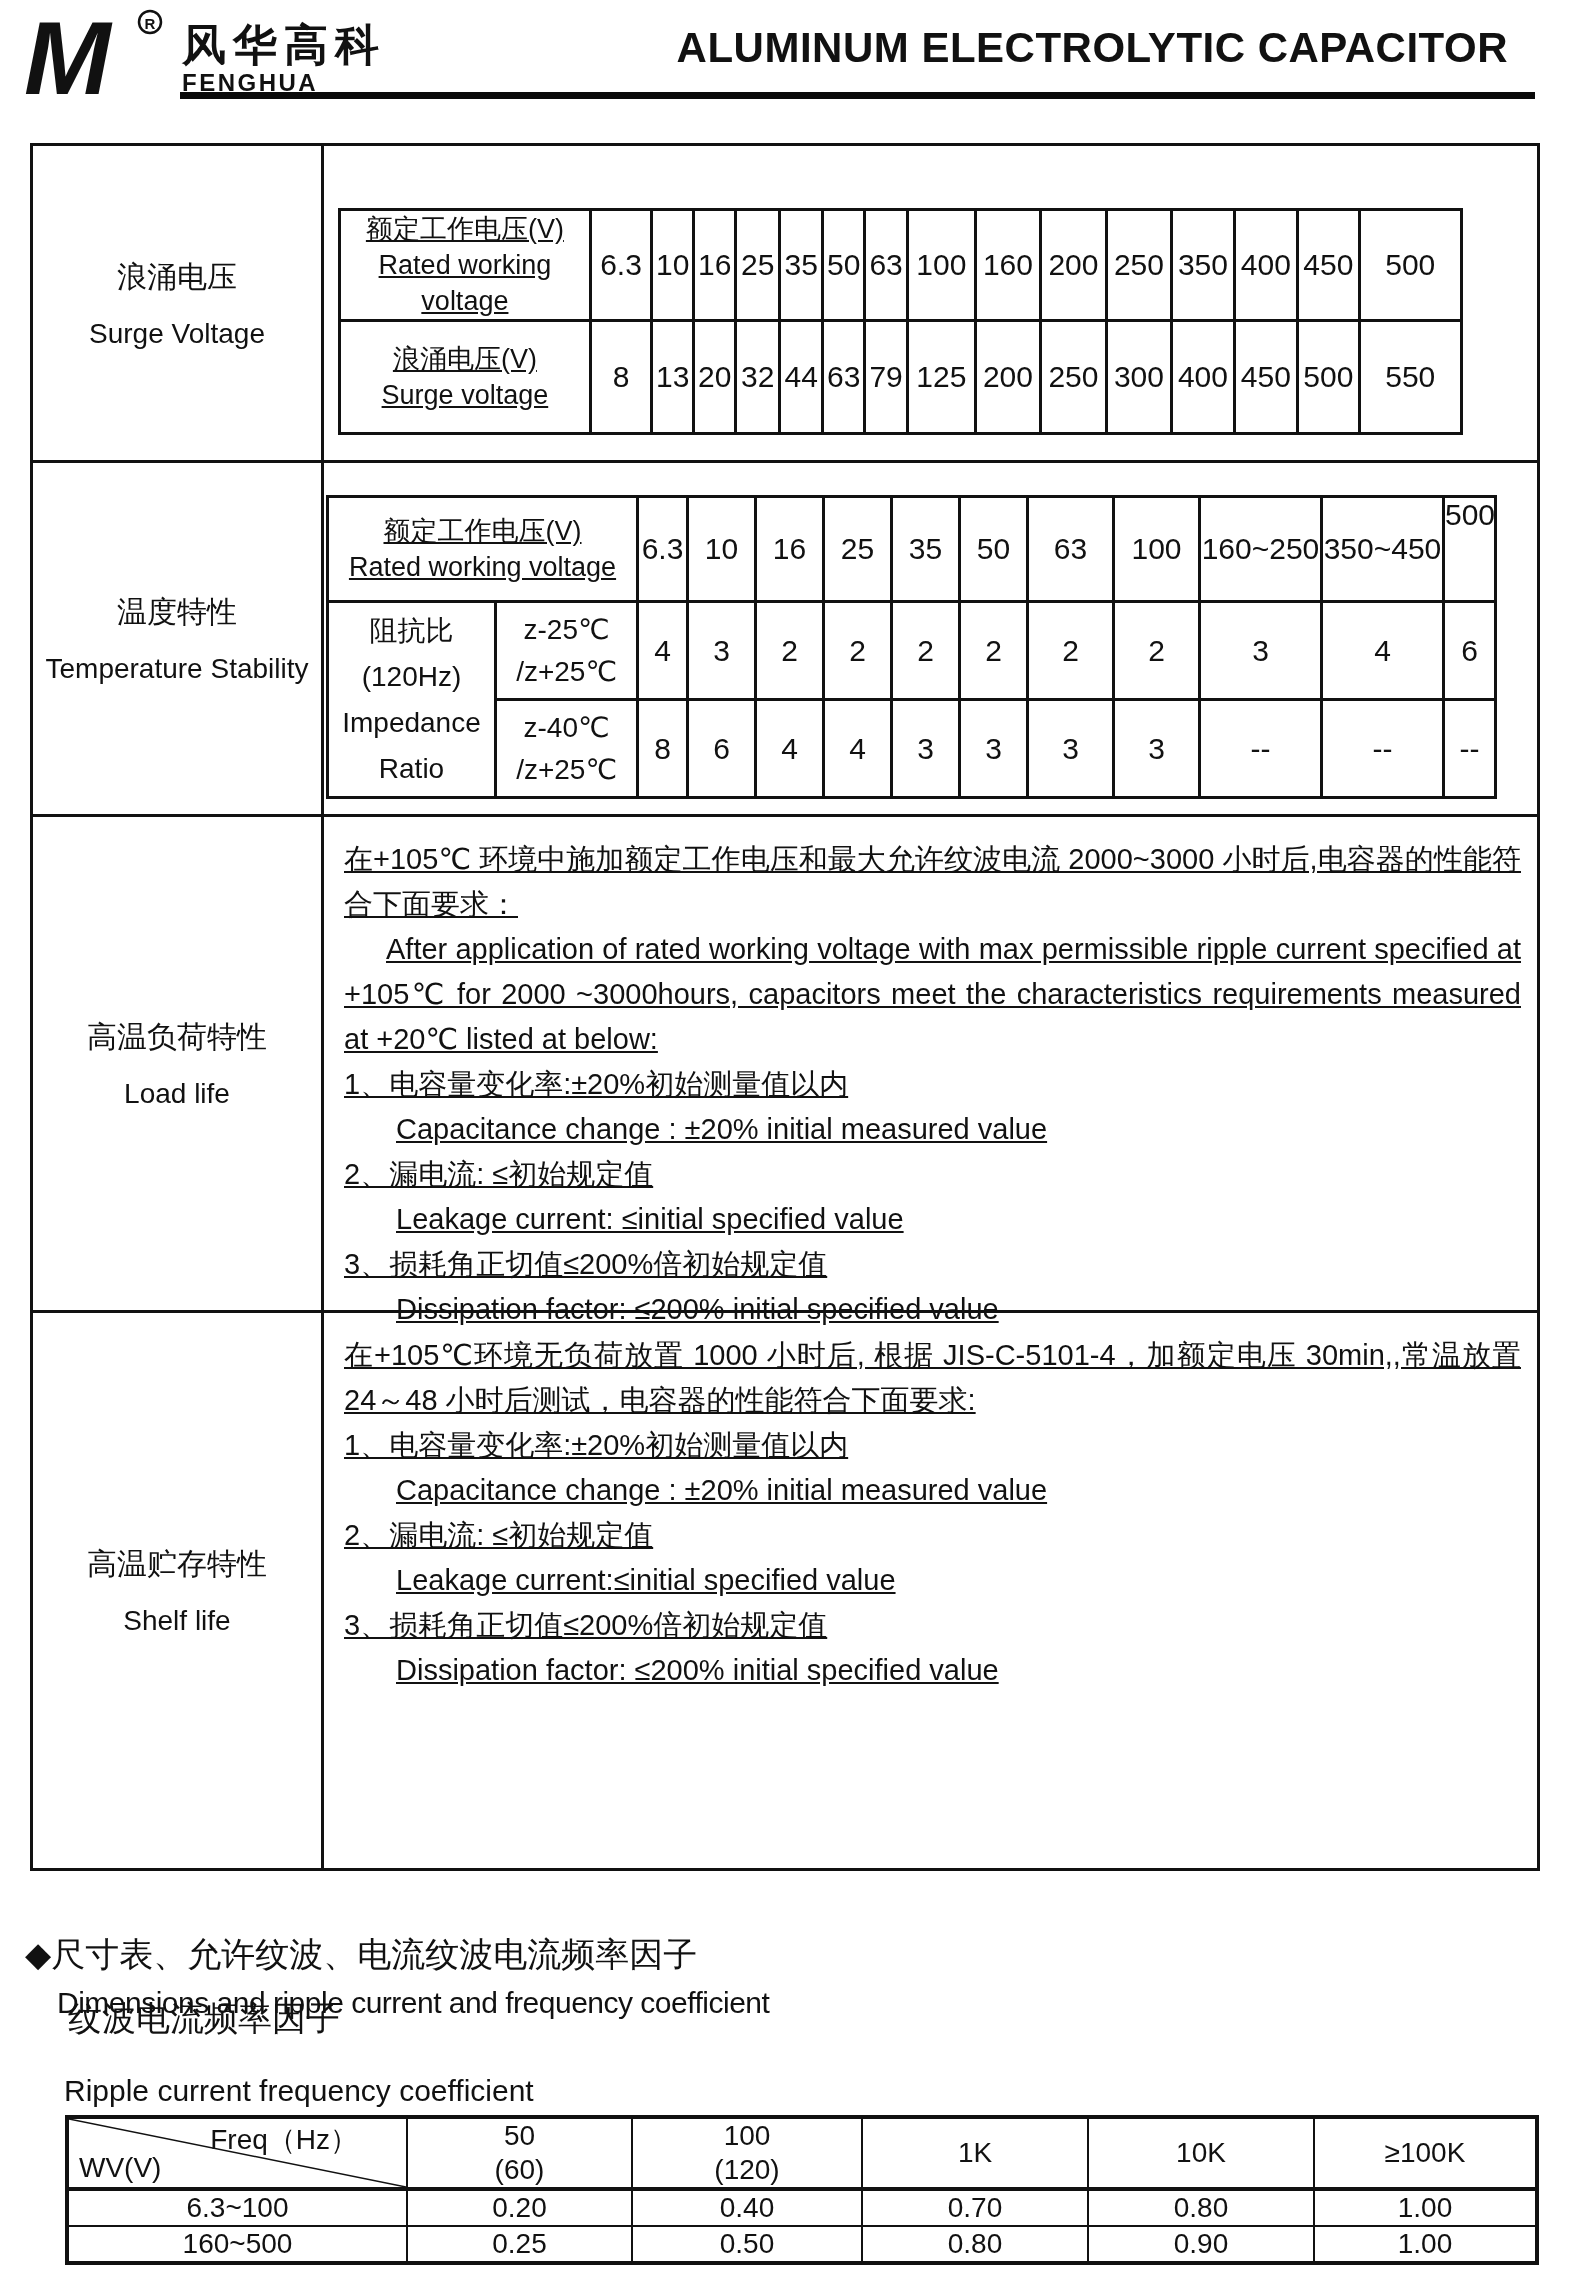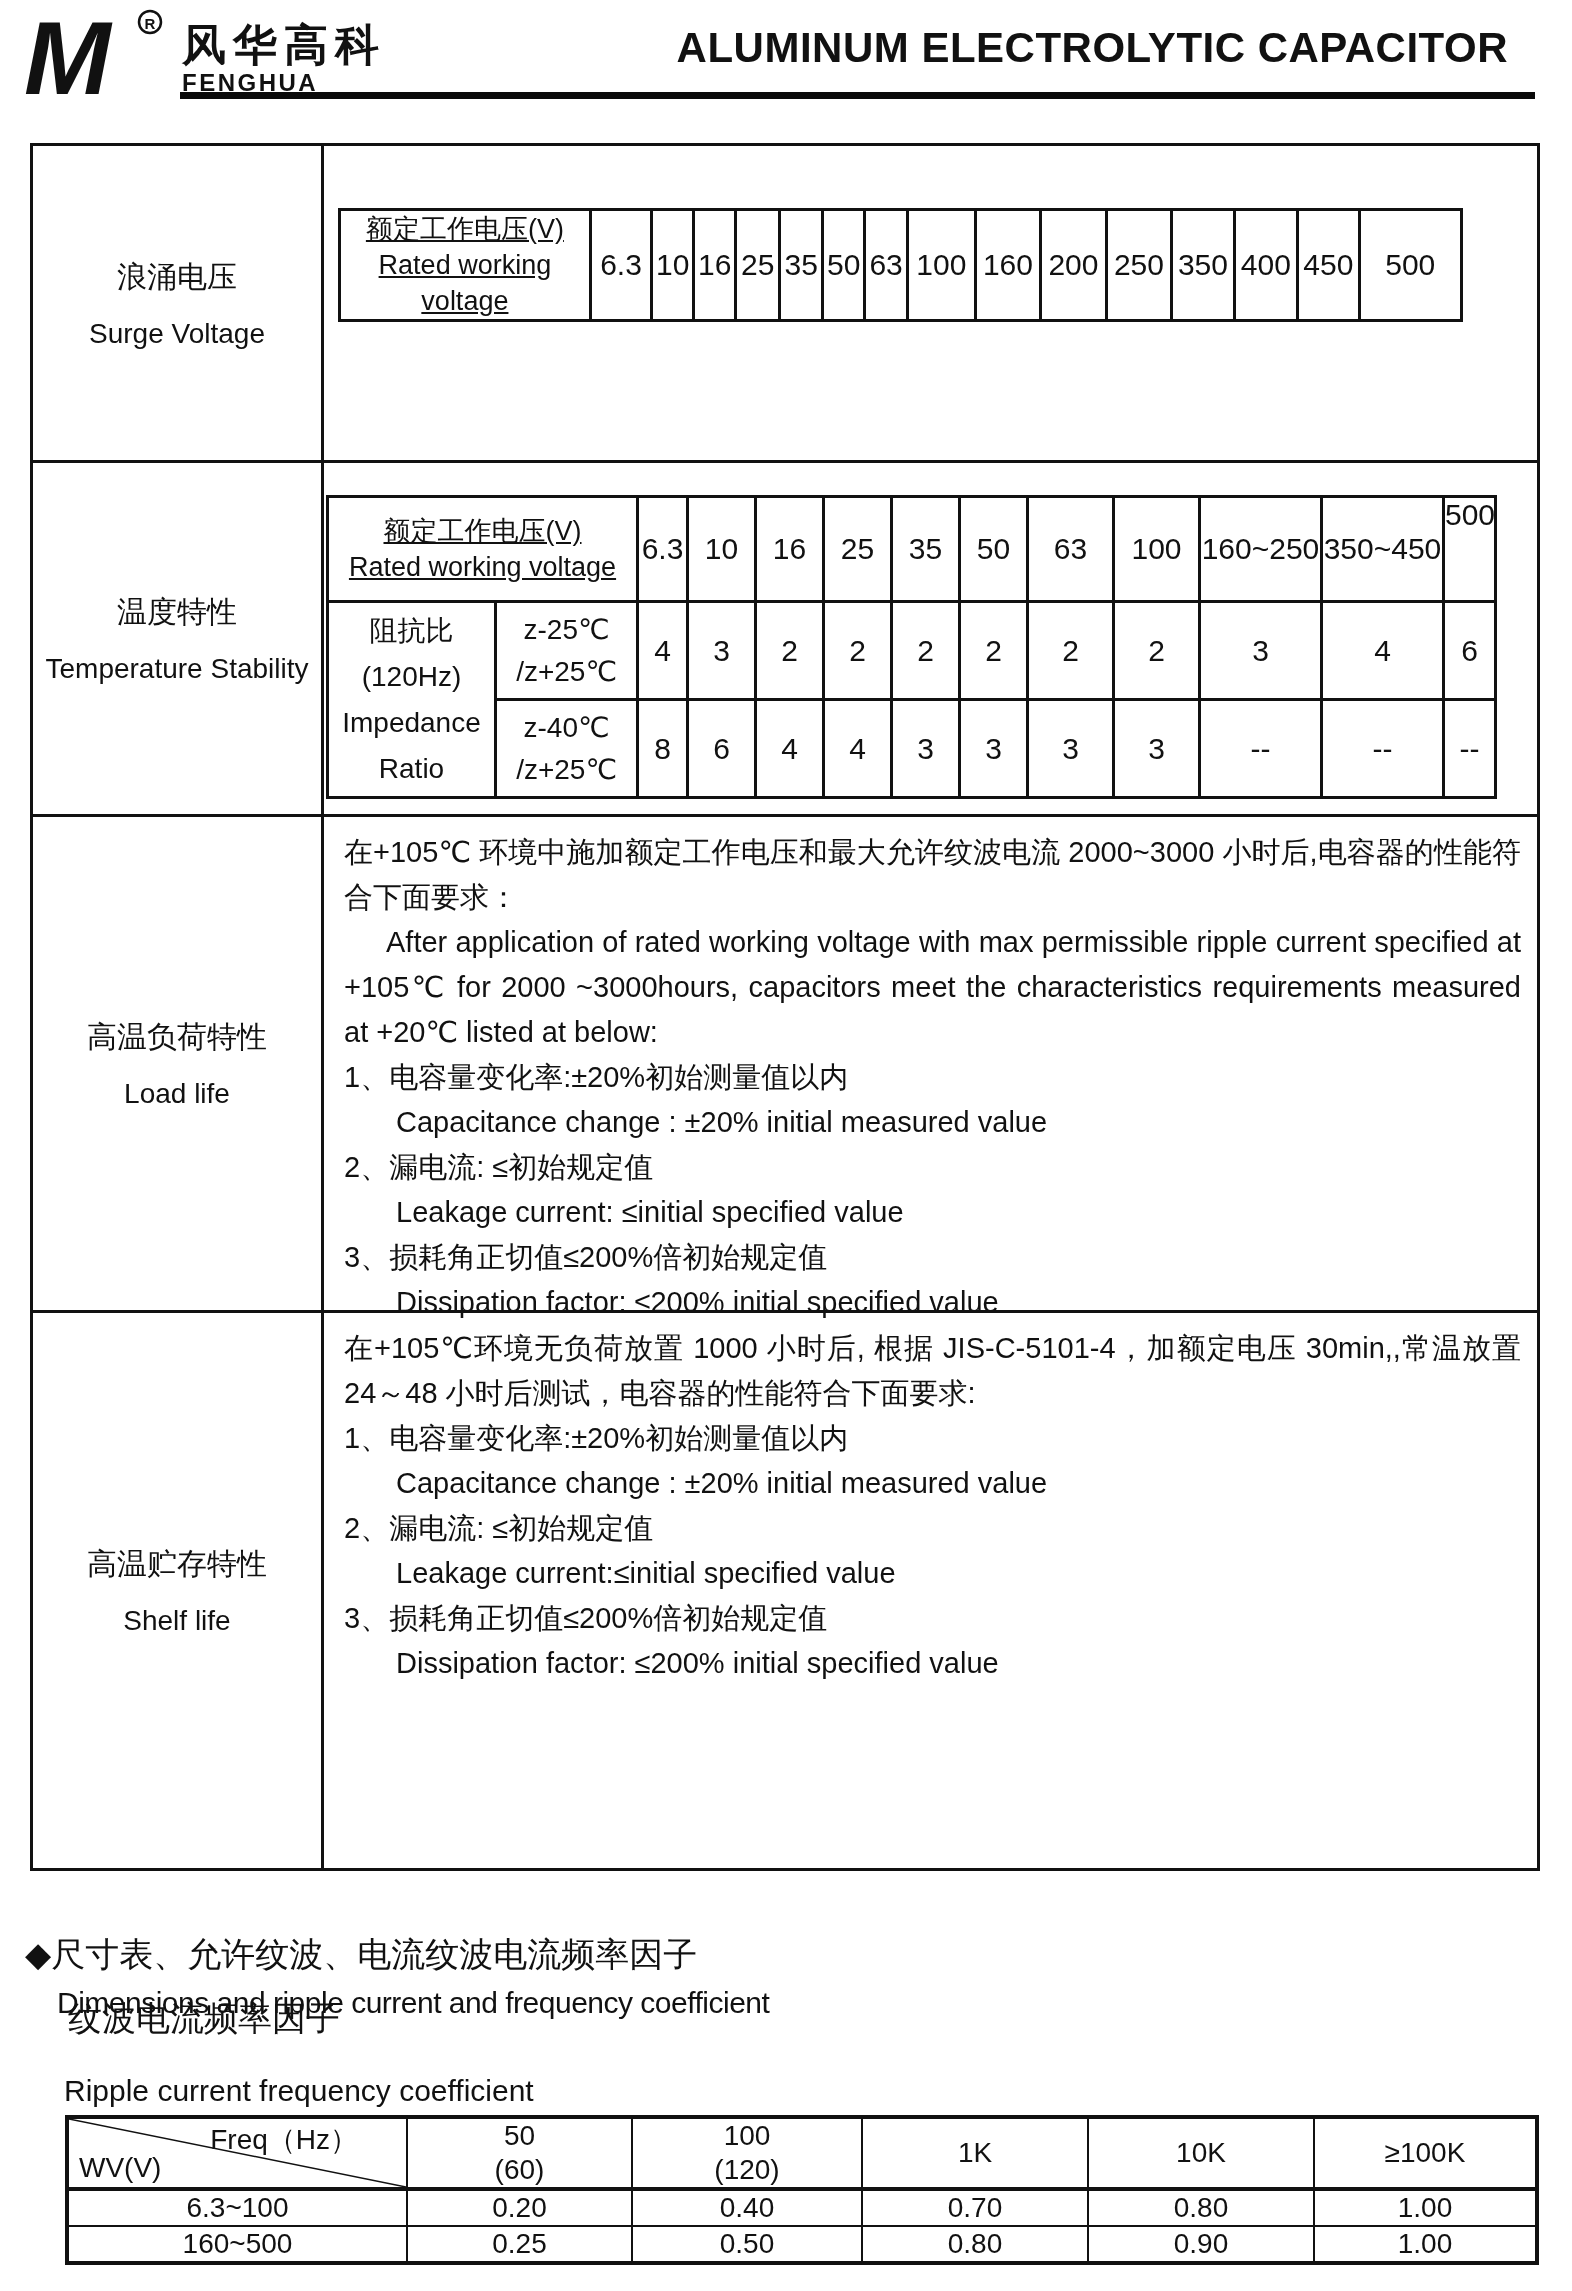--- a/index.html
+++ b/index.html
@@ -44,21 +44,21 @@
 
   
   .temp-tbl { margin:32px 0 0 2px; width:1140px; }
   .temp-tbl td { height:98px; }
   .temp-tbl tr.hrow td { height:105px; }
   .cond { font-size:28px; line-height:42px; }
   .imp { font-size:28px; line-height:46px; }
   .vtop { vertical-align:top; }
 
   
-  .txt { padding:13px 16px 0 20px; font-size:29px; line-height:45px; }
+  .txt { padding:20px 16px 0 20px; font-size:29px; line-height:45px;text-decoration:underline; }
   .txt p.jus { text-align:justify; }
   .indent { text-indent:42px; }
   .item-en { margin-left:52px; }
 
   
   .mini-tbl { position:absolute; left:723px; top:238px; width:308px; border:3px solid #111; }
   .mini-tbl td { border:2px solid #111; font-size:26px; }
   .mini-tbl .mh { height:100px; line-height:50px; }
   .mini-tbl .mr td { height:48px; }
 
@@ -136,20 +136,41 @@
           <td>50</td>
           <td>63</td>
           <td>100</td>
           <td>160</td>
           <td>200</td>
           <td>250</td>
           <td>350</td>
           <td>400</td>
           <td>450</td>
           <td>500</td>
+        </tr>
+        <tr class="r2">
+          <td class="hd2">
+            <div>浪涌电压(V)</div>
+            <div>Surge voltage</div>
+          </td>
+          <td>8</td>
+          <td>13</td>
+          <td>20</td>
+          <td>32</td>
+          <td>44</td>
+          <td>63</td>
+          <td>79</td>
+          <td>125</td>
+          <td>200</td>
+          <td>250</td>
+          <td>300</td>
+          <td>400</td>
+          <td>450</td>
+          <td>500</td>
+          <td>550</td>
         </tr>
       </tbody>
         </table>
     </div>
 
     <div class="lcell rb">
       <div class="cn">温度特性</div>
       <div class="en">Temperature Stability</div>
     </div>
     <div class="ccell rb">

